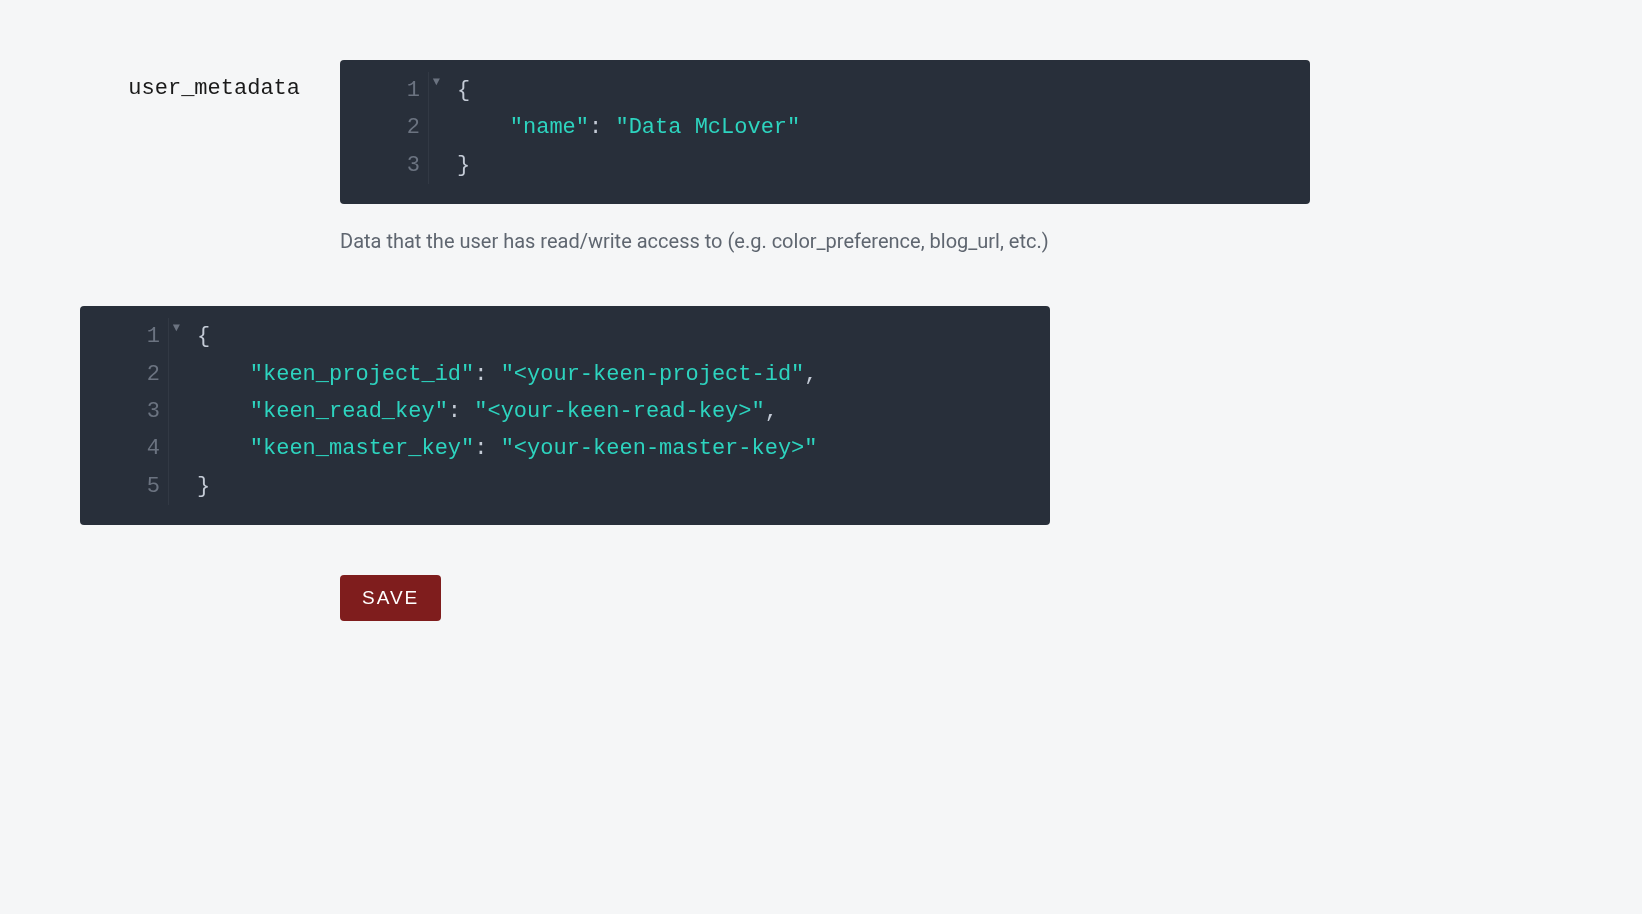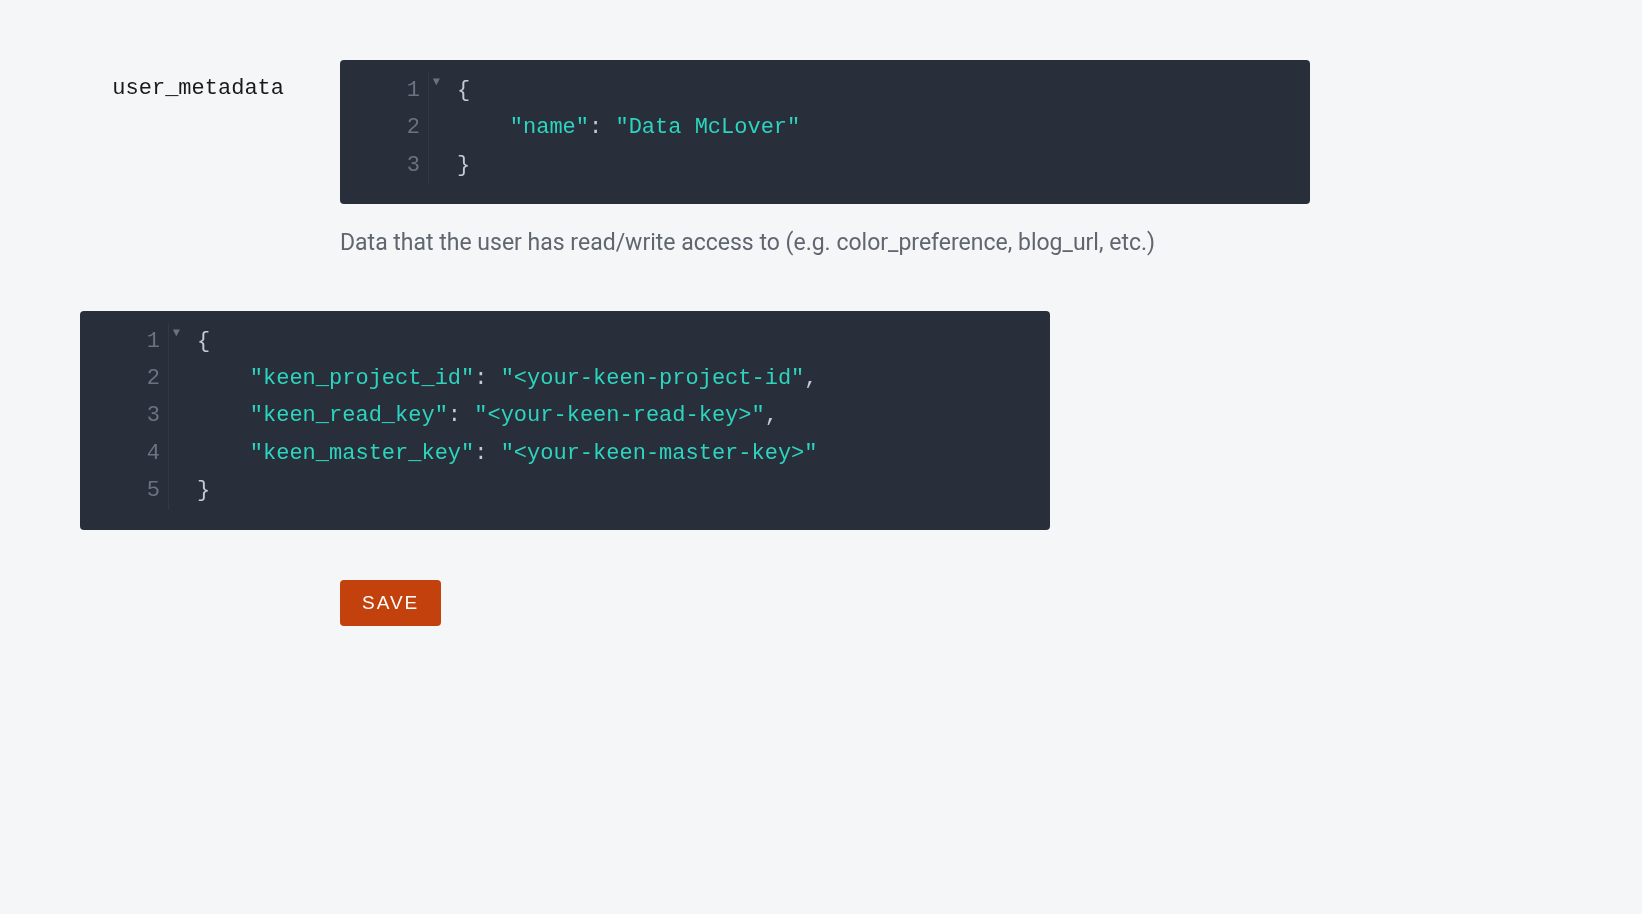--- a/index.html
+++ b/index.html
@@ -13,21 +13,21 @@
       padding: 60px 80px 100px 80px;
     }
     .form-row {
       display: flex;
       align-items: flex-start;
       margin-bottom: 50px;
     }
     .form-label {
       width: 260px;
       padding-top: 16px;
-      padding-right: 56px;
+      padding-right: 40px;
       text-align: right;
       font-size: 22px;
       font-family: "SFMono-Regular", Consolas, "Liberation Mono", Menlo, Courier, monospace;
       color: #1a1a1a;
       flex-shrink: 0;
     }
     .form-content {
       flex: 1;
       max-width: 970px;
     }
@@ -77,33 +77,33 @@
       display: block;
       height: 1.7em;
       line-height: 1.7em;
       white-space: pre;
     }
     .tok-brace { color: #c4cbd6; }
     .tok-string { color: #2dd4bf; }
     .tok-punct { color: #c4cbd6; }
     .helper-text {
       margin-top: 22px;
-      font-size: 23px;
+      font-size: 20px;
       color: #5f6670;
       line-height: 1.5;
     }
     .button-row {
       display: flex;
       align-items: flex-start;
     }
     .button-row .form-content {
       padding-top: 0;
     }
     .save-btn {
-      background: #c2410c;
+      background: #7f1d1d;
       color: #fff;
       border: none;
       border-radius: 4px;
       padding: 12px 22px;
       font-size: 19px;
       font-weight: 500;
       letter-spacing: 2px;
       cursor: pointer;
     }
   </style>

